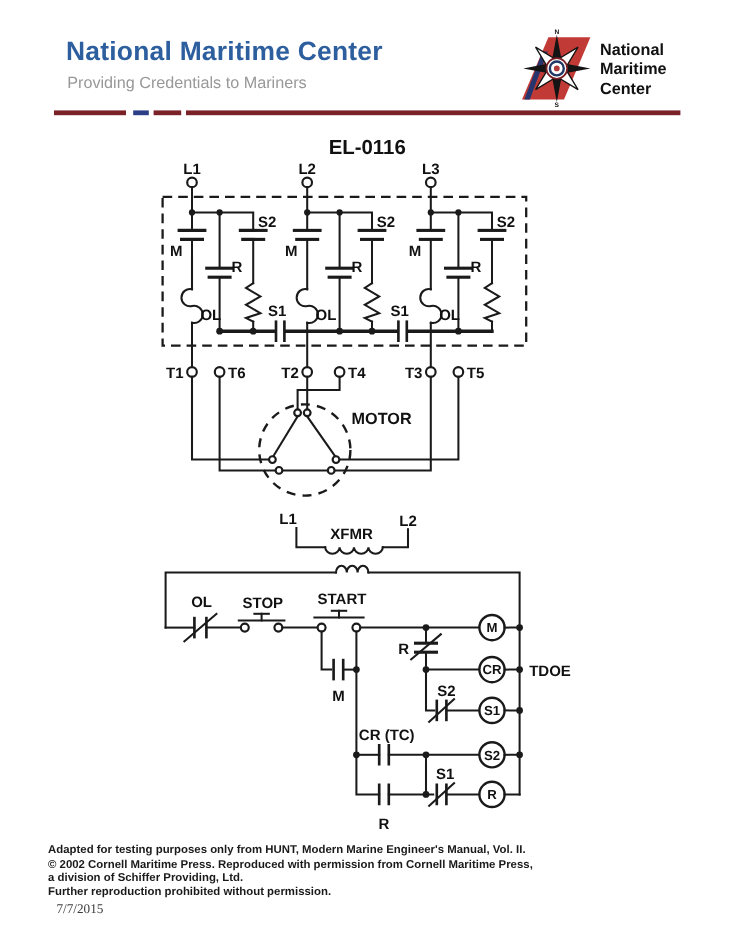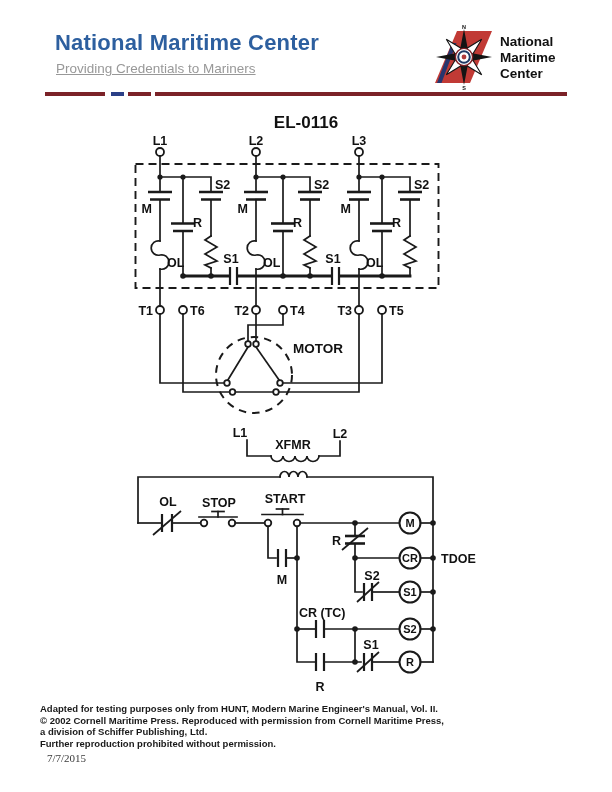--- a/index.html
+++ b/index.html
@@ -1,20 +1,20 @@
 <!DOCTYPE html>
 <html style="--header_blue: #2d5f9f; --subtitle_gray: #989898; --maroon: #7b2228; --divider_blue: #2b3f87; --logo_red: #c13a35; --logo_text_red: #9e3039; --ink: #1a1a1a;"><head>
 <meta charset="utf-8">
 <style>
   html,body{margin:0;padding:0;background:#fff;}
   .page{position:relative;width:612px;height:792px;background:#fff;overflow:hidden;
         font-family:"Liberation Sans",sans-serif;border-radius:23px;}
   .hdr-title{position:absolute;left:55px;top:30px;font-size:22px;font-weight:bold;
              color:var(--header_blue,#2d5f9f);letter-spacing:.2px;}
-  .hdr-sub{position:absolute;left:56px;top:61px;font-size:13.5px;color:var(--subtitle_gray,#989898);text-decoration:underline;}
+  .hdr-sub{position:absolute;left:56px;top:61px;font-size:13.5px;color:var(--subtitle_gray,#989898);}
   .divider{position:absolute;left:45px;top:92px;width:522px;height:4px;display:flex;}
   .divider .seg{height:100%;}
   .seg.m{background:var(--maroon,#7b2228);}
   .seg.b{background:var(--divider_blue,#2b3f87);}
   .seg.w{background:transparent;}
   .logo{position:absolute;left:428px;top:24px;}
   .diagram-svg{position:absolute;left:0;top:0;width:612px;height:792px;}
   .footer{position:absolute;left:40px;top:703px;width:532px;text-align:left;
           font-size:9.5px;font-weight:bold;color:#1a1a1a;line-height:11.6px;}
   .date{position:absolute;left:47px;top:752px;font-family:"Liberation Serif",serif;
@@ -357,18 +357,18 @@
         <circle class="coil" cx="410" cy="662" r="10.5"></circle>
         <text class="lbl-sm" x="410" y="666" text-anchor="middle">R</text>
         <line class="wire" x1="420.5" y1="662" x2="433" y2="662"></line>
       </g>
     </g>
   </svg>
 
   <div class="footer">
     <div>Adapted for testing purposes only from HUNT, Modern Marine Engineer's Manual, Vol. II.</div>
     <div>© 2002 Cornell Maritime Press. Reproduced with permission from Cornell Maritime Press,</div>
-    <div>a division of Schiffer Publishing, Ltd.</div>
+    <div>a division of Schiffer Providing, Ltd.</div>
     <div>Further reproduction prohibited without permission.</div>
   </div>
   <div class="date">7/7/2015</div>
 
 </div>
 
 </body></html>

